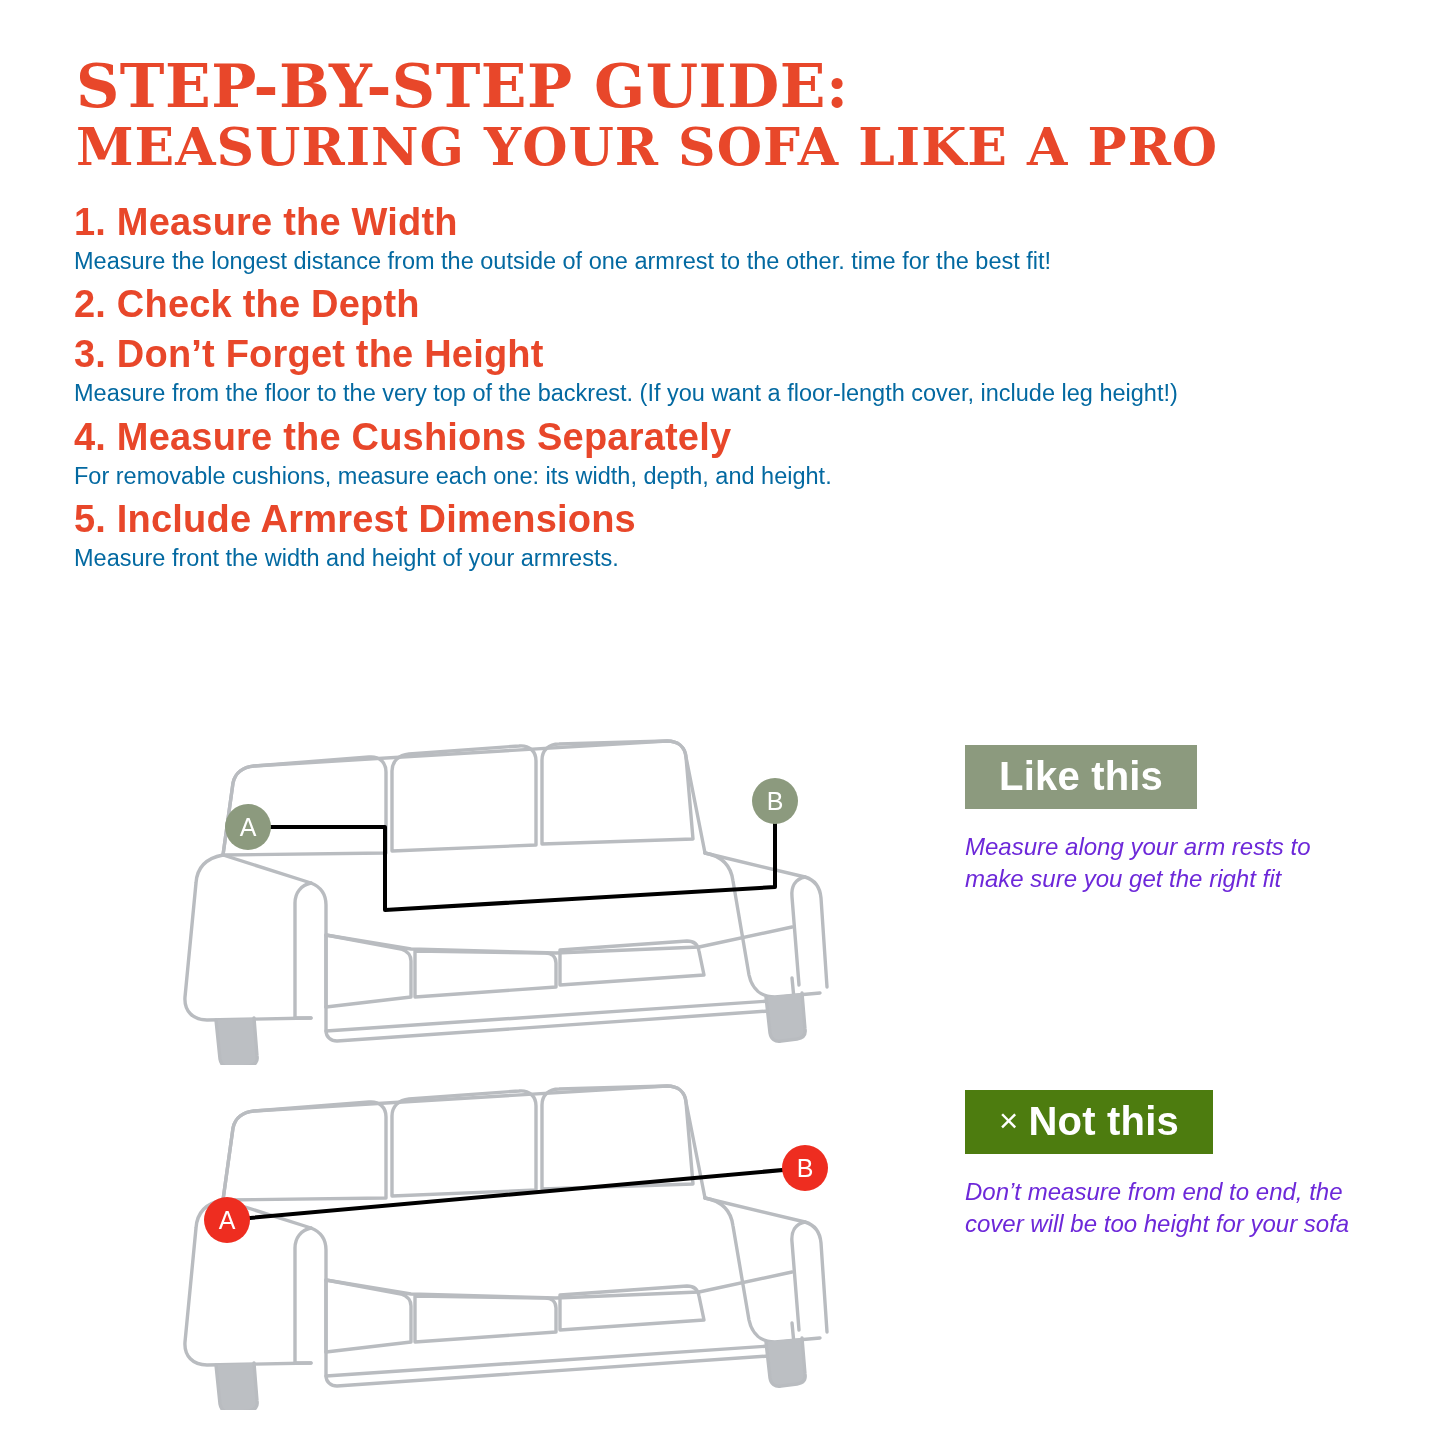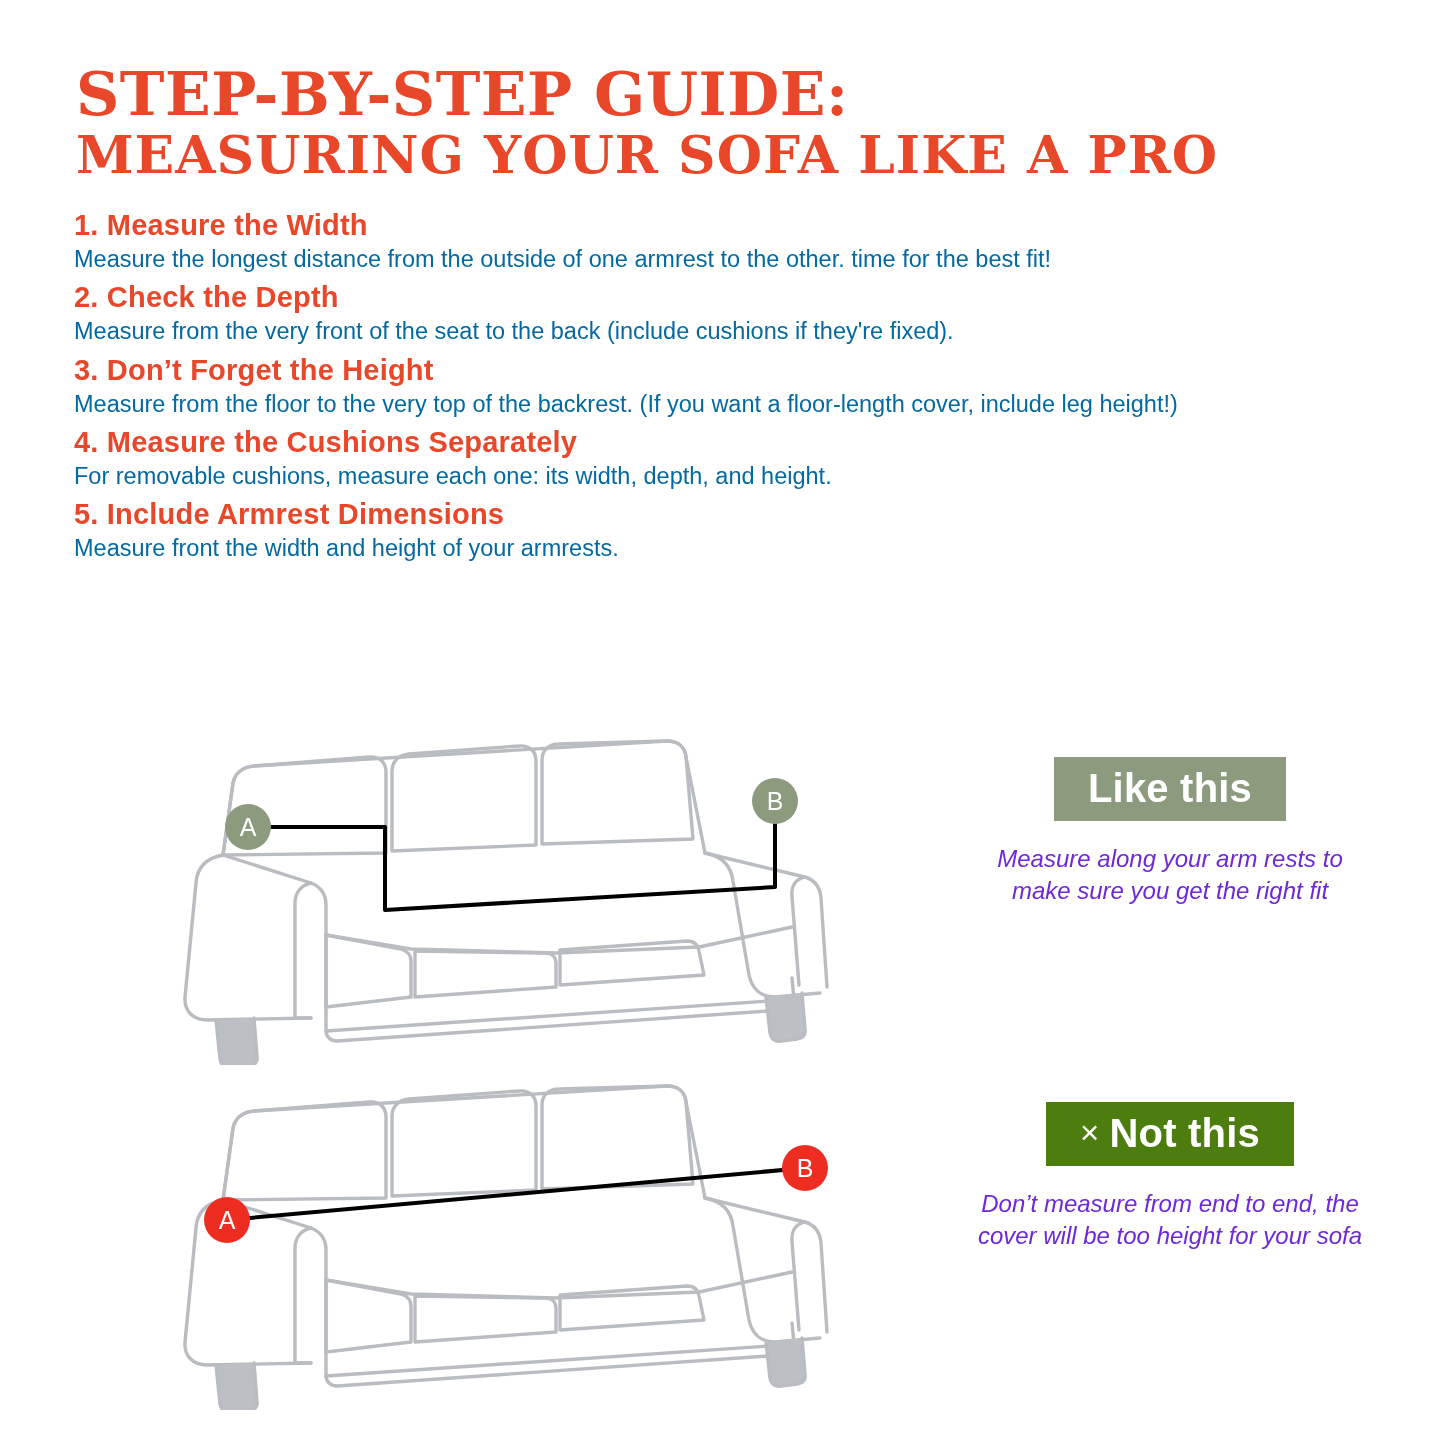--- a/index.html
+++ b/index.html
@@ -13,21 +13,21 @@
     font-family: "Liberation Sans", sans-serif;
     color: #1a1a1a;
     overflow: hidden;
     position: relative;
   }
   .page {
     width: 1445px;
     height: 1445px;
     position: relative;
     box-sizing: border-box;
-    padding: 8px 70px;
+    padding: 0 70px;
   }
 
   
   .title-block {
     padding-top: 54px;
     text-align: center;
   }
   .title-line {
     font-family: "DejaVu Serif", serif;
     color: #e8472a;
@@ -50,21 +50,21 @@
 
   
   .steps {
     margin-top: 26px;
   }
   .step {
     margin-bottom: 7px;
   }
   .step-title {
     color: #e8472a;
-    font-size: 29px;
+    font-size: 38px;
     font-weight: 700;
     margin: 0 0 3px 4px;
     letter-spacing: 0.2px;
   }
   .step-body {
     color: #0369a1;
     font-size: 23.5px;
     line-height: 1.25;
     margin: 0 0 0 4px;
   }
@@ -84,23 +84,22 @@
   .sofa-wrap {
     position: absolute;
     left: 45px;
     top: 0;
     width: 800px;
     height: 330px;
   }
   .callout {
     position: absolute;
     right: 0;
-    top: 22px;
+    top: 10px;
     width: 410px;
-    text-align: center;
   }
   .badge {
     display: inline-block;
     padding: 10px 34px 12px 34px;
     color: #ffffff;
     font-size: 40px;
     font-weight: 700;
     line-height: 1.05;
     letter-spacing: 0.2px;
   }
@@ -131,21 +130,20 @@
     <div class="title-line title-line-2">MEASURING YOUR SOFA LIKE A PRO</div>
   </div>
 
   <div class="steps">
     <div class="step">
       <div class="step-title">1. Measure the Width</div>
       <div class="step-body">Measure the longest distance from the outside of one armrest to the other. time for the best fit!</div>
     </div>
     <div class="step">
       <div class="step-title">2. Check the Depth</div>
-      <div class="step-body">Measure from the very front of the seat to the back (include cushions if they're fixed).</div>
     </div>
     <div class="step">
       <div class="step-title">3.  Don’t Forget the Height</div>
       <div class="step-body">Measure from the floor to the very top of the backrest. (If you want a floor-length cover, include leg height!)</div>
     </div>
     <div class="step">
       <div class="step-title">4. Measure the Cushions Separately</div>
       <div class="step-body">For removable cushions, measure each one: its width, depth, and height.</div>
     </div>
     <div class="step">

